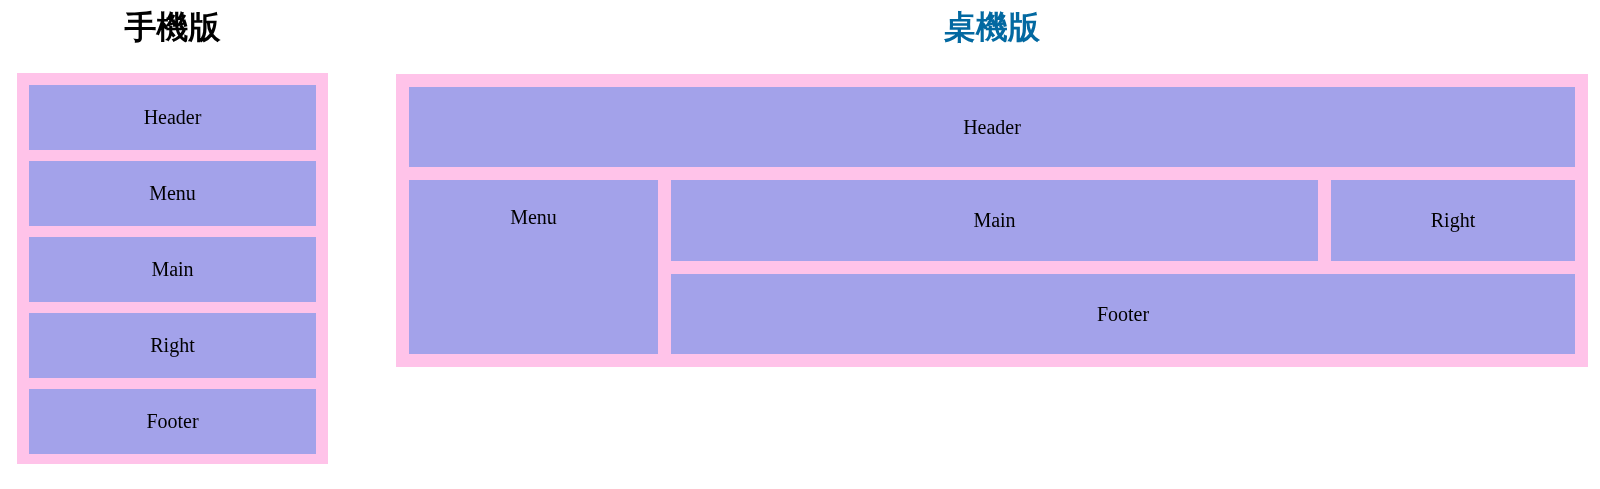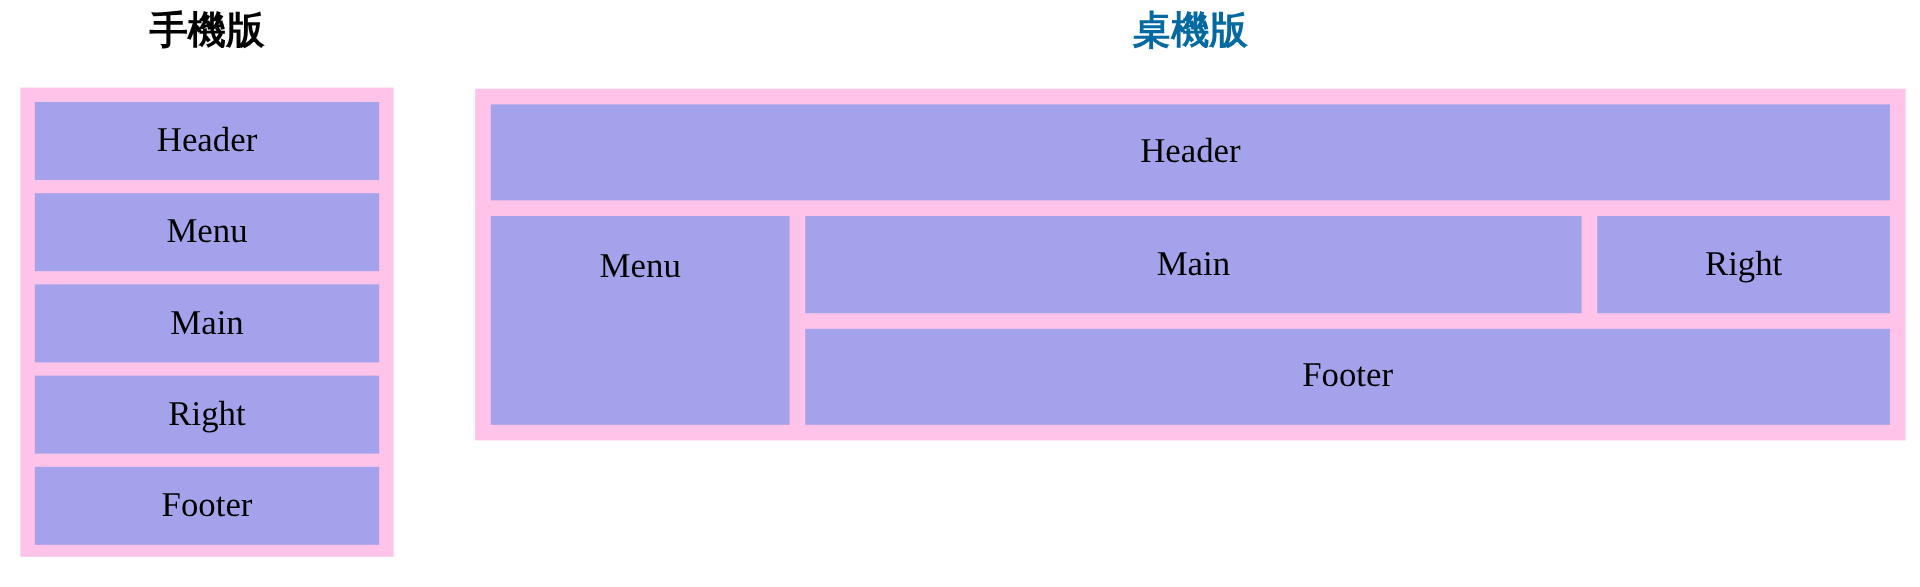--- a/index.html
+++ b/index.html
@@ -17,21 +17,21 @@
 
   .section-title {
     position: absolute;
     top: 10px;
     margin: 0;
     font-size: 32px;
     line-height: 1.1;
     font-weight: bold;
     color: #000000;
     text-align: center;
-    font-family: Liberation Mono, monospace;
+    font-family: Liberation Sans, sans-serif;
   }
   #mobile-title  { left: 17px;  width: 311px; }
   #desktop-title { left: 396px; width: 1192px; }
 
   .layout-container {
     position: absolute;
     box-sizing: border-box;
   }
 
   
@@ -67,21 +67,21 @@
   .d-main   { grid-column: 2;     grid-row: 2; }
   .d-right  { grid-column: 3;     grid-row: 2; }
   .d-footer { grid-column: 2 / 4; grid-row: 3; }
 
   .layout-box {
     display: flex;
     align-items: center;
     justify-content: center;
     box-sizing: border-box;
     font-family: "Liberation Serif", "DejaVu Serif", serif;
-    font-size: 29px;
+    font-size: 20px;
     line-height: 1.15;
     color: #000000;
   }
   
   .d-menu {
     align-items: flex-start;
     padding-top: 26px;
   }
 </style>
 </head>

